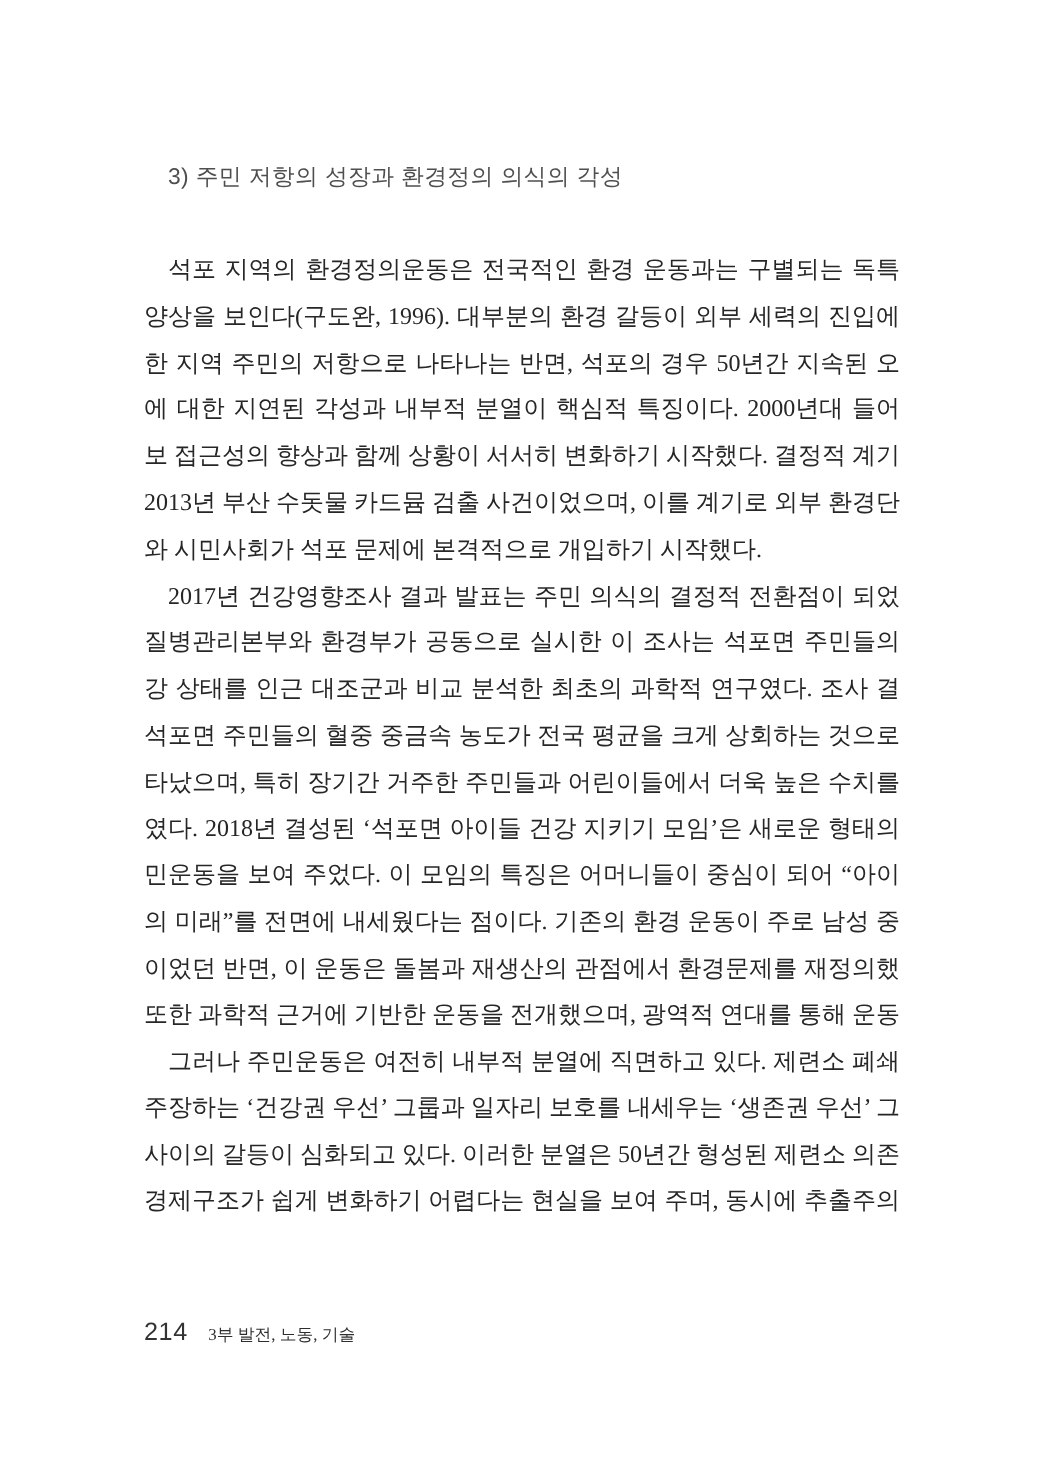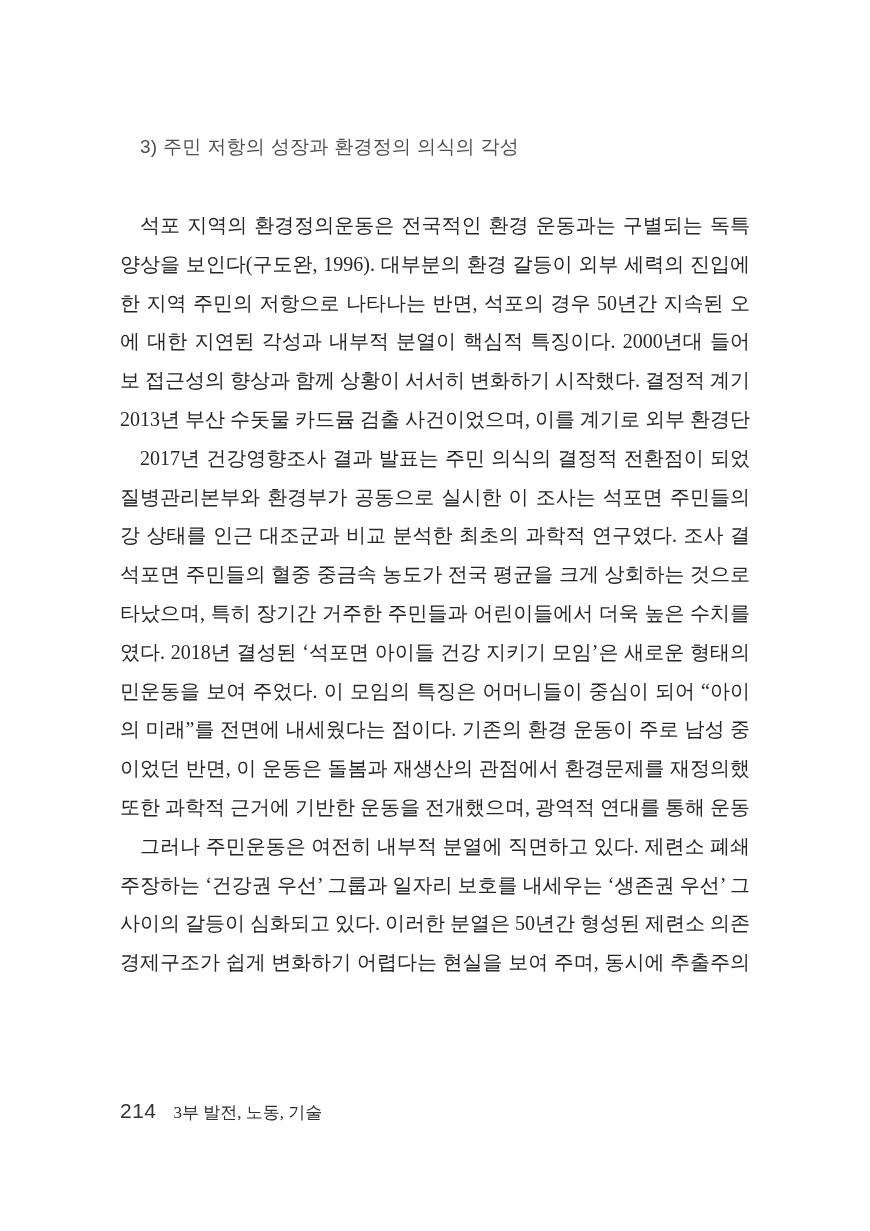--- a/index.html
+++ b/index.html
@@ -47,38 +47,39 @@
     align-items: baseline;
     gap: 17px;
   }
   .page-num {
     font-family: "Liberation Sans", "DejaVu Sans", sans-serif;
     font-size: 21px;
     color: #333333;
     letter-spacing: 0.5px;
   }
   .footer-title {
-    font-size: 17px;
+    font-size: 14px;
     color: #2e2e2e;
   }
 </style>
 </head>
 <body>
 
 <div class="page">
 
   <div class="heading">3) 주민 저항의 성장과 환경정의 의식의 각성</div>
 
   <div class="body-text">
       <div class="line first">석포 지역의 환경정의운동은 전국적인 환경 운동과는 구별되는 독특한</div>
       <div class="line">양상을 보인다(구도완, 1996). 대부분의 환경 갈등이 외부 세력의 진입에 대</div>
       <div class="line">한 지역 주민의 저항으로 나타나는 반면, 석포의 경우 50년간 지속된 오염</div>
       <div class="line">에 대한 지연된 각성과 내부적 분열이 핵심적 특징이다. 2000년대 들어 정</div>
       <div class="line">보 접근성의 향상과 함께 상황이 서서히 변화하기 시작했다. 결정적 계기는</div>
       <div class="line">2013년 부산 수돗물 카드뮴 검출 사건이었으며, 이를 계기로 외부 환경단체</div>
+      <div class="line para-end">와 시민사회가 석포 문제에 본격적으로 개입하기 시작했다.</div>
       <div class="line first">2017년 건강영향조사 결과 발표는 주민 의식의 결정적 전환점이 되었다.</div>
       <div class="line">질병관리본부와 환경부가 공동으로 실시한 이 조사는 석포면 주민들의 건</div>
       <div class="line">강 상태를 인근 대조군과 비교 분석한 최초의 과학적 연구였다. 조사 결과</div>
       <div class="line">석포면 주민들의 혈중 중금속 농도가 전국 평균을 크게 상회하는 것으로 나</div>
       <div class="line">타났으며, 특히 장기간 거주한 주민들과 어린이들에서 더욱 높은 수치를 보</div>
       <div class="line">였다. 2018년 결성된 ‘석포면 아이들 건강 지키기 모임’은 새로운 형태의 주</div>
       <div class="line">민운동을 보여 주었다. 이 모임의 특징은 어머니들이 중심이 되어 “아이들</div>
       <div class="line">의 미래”를 전면에 내세웠다는 점이다. 기존의 환경 운동이 주로 남성 중심</div>
       <div class="line">이었던 반면, 이 운동은 돌봄과 재생산의 관점에서 환경문제를 재정의했다.</div>
       <div class="line">또한 과학적 근거에 기반한 운동을 전개했으며, 광역적 연대를 통해 운동의</div>

